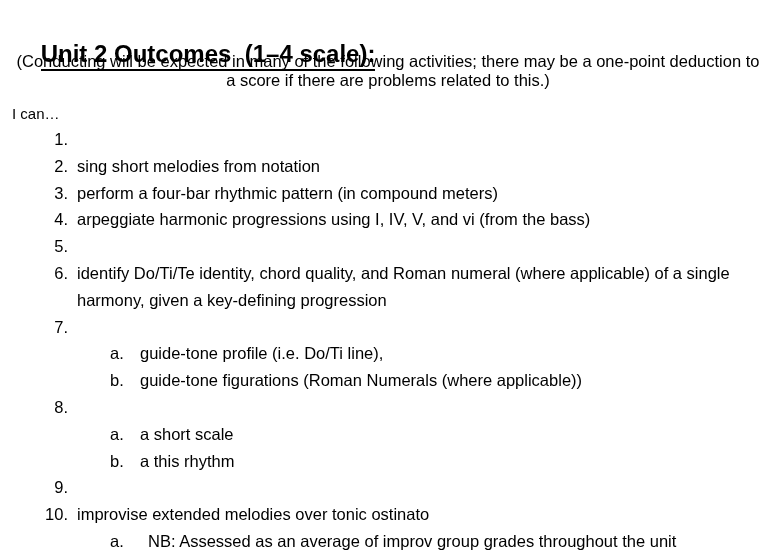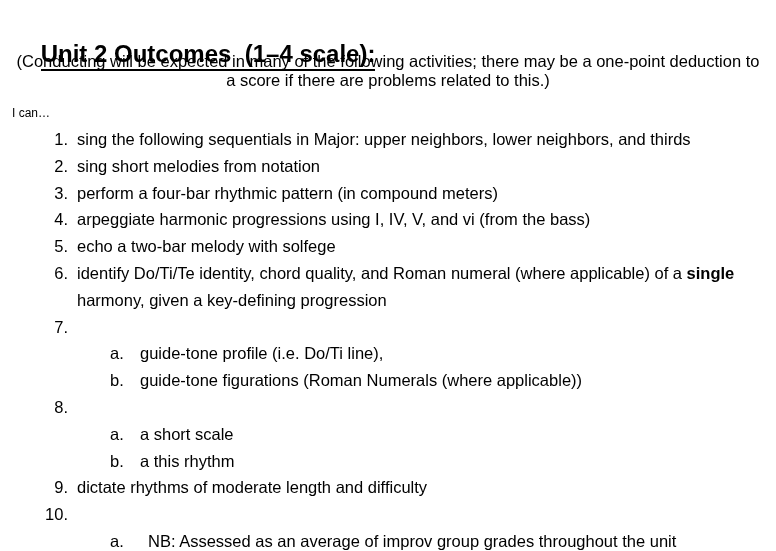--- a/index.html
+++ b/index.html
@@ -48,21 +48,21 @@
     width: 752px;
     font-size: 16.5px;
     line-height: 19px;
     text-align: center;
   }
 
   .ican {
     position: absolute;
     left: 12px;
     top: 101px;
-    font-size: 12px;
+    font-size: 15px;
     line-height: 25px;
     white-space: pre;
   }
 
   .outline {
     position: absolute;
     left: 0px;
     top: 126px;
     width: 776px;
   }
@@ -104,56 +104,54 @@
 
   
   .li-2.wide {
     padding-left: 148px;
   }
 
   .txt {
     display: block;
   }
   .txt b {
-    font-weight: bold;
+    font-weight: normal;
   }
 </style>
 </head>
 <body>
 
 <div class="page">
 
   <div class="doc-title">
     <span class="ul">Unit 2 Outcomes  (1–4 scale):</span>
   </div>
 
   <div class="intro">(Conducting will be expected in many of the following activities; there may be a one-point deduction to a score if there are problems related to this.)</div>
 
   <div class="ican">I can…</div>
 
   <div class="outline">
       <div class="li li-1">
         <span class="marker">1.</span>
-        <span class="txt">sing the following sequentials in Major: upper neighbors, lower neighbors, and thirds</span>
       </div>
       <div class="li li-1">
         <span class="marker">2.</span>
         <span class="txt">sing short melodies from notation</span>
       </div>
       <div class="li li-1">
         <span class="marker">3.</span>
         <span class="txt">perform a four-bar rhythmic pattern (in compound meters)</span>
       </div>
       <div class="li li-1">
         <span class="marker">4.</span>
         <span class="txt">arpeggiate harmonic progressions using I, IV, V, and vi (from the bass)</span>
       </div>
       <div class="li li-1">
         <span class="marker">5.</span>
-        <span class="txt">echo a two-bar melody with solfege</span>
       </div>
       <div class="li li-1">
         <span class="marker">6.</span>
         <span class="txt"><span>identify Do/Ti/Te identity, chord quality, and Roman numeral (where applicable) of a </span><b>single</b><span> harmony, given a key-defining progression</span></span>
       </div>
       <div class="li li-1">
         <span class="marker">7.</span>
       </div>
       <div class="li li-2">
         <span class="marker">a.</span>
@@ -169,24 +167,24 @@
       <div class="li li-2">
         <span class="marker">a.</span>
         <span class="txt">a short scale</span>
       </div>
       <div class="li li-2">
         <span class="marker">b.</span>
         <span class="txt">a this rhythm</span>
       </div>
       <div class="li li-1">
         <span class="marker">9.</span>
-        <span class="txt">dictate rhythms of moderate length and difficulty</span>
       </div>
       <div class="li li-1">
         <span class="marker">10.</span>
+        <span class="txt">improvise extended melodies over tonic ostinato</span>
       </div>
       <div class="li li-2 wide">
         <span class="marker">a.</span>
         <span class="txt">NB: Assessed as an average of improv group grades throughout the unit</span>
       </div>
     </div>
 
 </div>
 
 </body></html>

